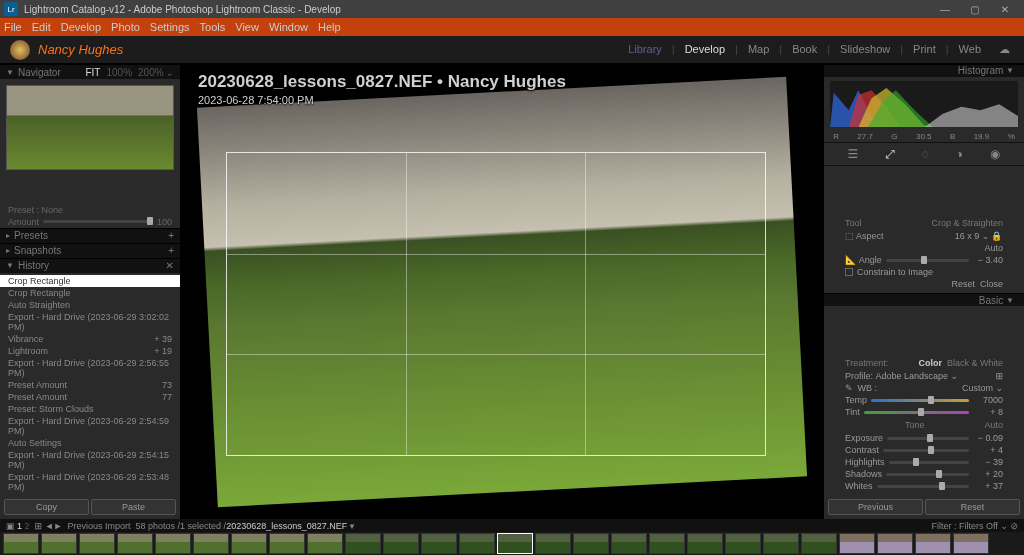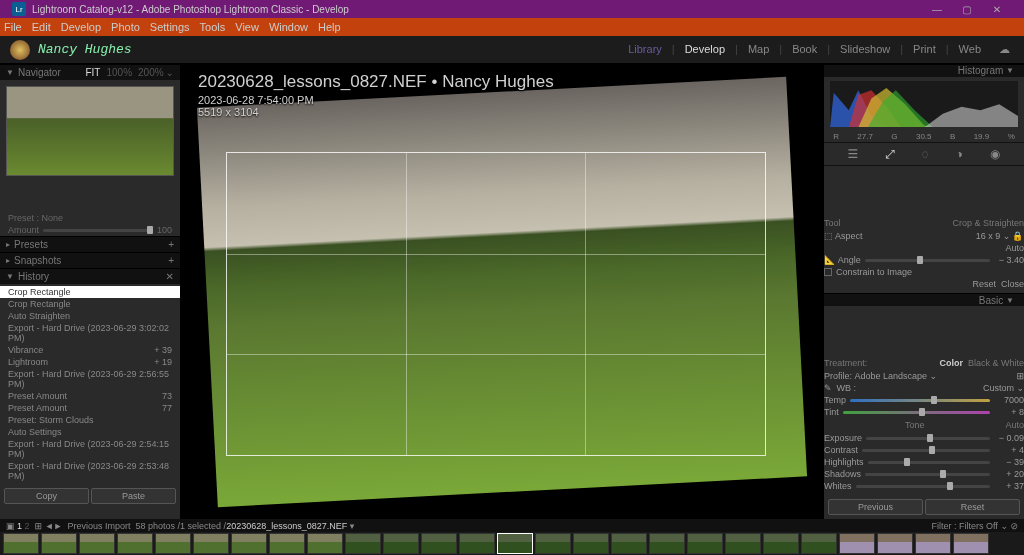--- a/index.html
+++ b/index.html
@@ -1,25 +1,25 @@
 <!DOCTYPE html>
 <html><head>
 <meta charset="utf-8">
 <style>
   * { margin:0; padding:0; box-sizing:border-box; font-family:"Segoe UI",Arial,sans-serif; }
   body { width:1024px; height:555px; background:#000; color:#b8b8b8; font-size:10px; overflow:hidden; }
-  .titlebar { height:18px; background:#701a75; display:flex; align-items:center; padding:0 12px; color:#ccc; }
+  .titlebar { height:18px; background:#404040; display:flex; align-items:center; padding:0 4px; color:#ccc; }
   .titlebar .icon { width:14px; height:14px; background:#0b5e91; border-radius:2px; margin-right:6px; display:flex; align-items:center; justify-content:center; font-size:8px; color:#fff; }
   .titlebar .spacer { flex:1; }
   .winbtn { width:30px; text-align:center; font-size:10px; color:#aaa; }
   .menubar { height:18px; background:#c2410c; display:flex; align-items:center; padding:0 4px; color:#ccc; font-size:11px; }
   .menubar span { margin-right:10px; }
   .topbar { height:28px; background:#1c1c1c; display:flex; align-items:center; padding:0 10px; border-bottom:1px solid #000; }
   .avatar { width:20px; height:20px; border-radius:50%; background:radial-gradient(circle,#e0c060,#704020); margin-right:8px; }
-  .username { font-family:Liberation Mono, monospace; font-size:13px; color:#86efac; font-style:italic; }
+  .username { font-family:Liberation Sans, sans-serif; font-size:13px; color:#f97316; font-style:italic; }
   .modules { margin-left:auto; display:flex; gap:2px; font-size:11px; }
   .modules span { color:#888; padding:0 4px; }
   .modules span.active { color:#ddd; }
   .modules .sep { color:#444; }
   .cloud { margin-left:8px; color:#4a8; }
   .main { display:flex; height:455px; background:#1a1a1a; }
   .left { width:180px; background:#2a2a2a; display:flex; flex-direction:column; }
   .panel-head { height:16px; background:#111; display:flex; align-items:center; padding:0 6px; font-size:10px; color:#777; border-top:1px solid #000; }
   .panel-head .disc { margin-right:4px; font-size:8px; }
   .panel-head .spacer { flex:1; }
@@ -33,31 +33,31 @@
   .btn { flex:1; background:#333; border:1px solid #555; text-align:center; padding:2px 0; font-size:9px; color:#999; border-radius:2px; }
   .center { flex:1; background:#000; position:relative; display:flex; align-items:center; justify-content:center; }
   .photo { position:absolute; width:590px; height:400px; transform:rotate(-3deg); background:linear-gradient(to bottom,#6a6560 0%,#b5b0a0 25%,#c5c0b0 35%,#3a5022 36%,#4a6828 45%,#5a7830 55%,#7aa838 100%); }
   .crop-rect { position:absolute; width:540px; height:304px; border:1px solid rgba(255,255,255,0.8); top:88px; left:46px; }
   .crop-rect::before,.crop-rect::after { content:""; position:absolute; background:rgba(255,255,255,0.4); }
   .crop-rect .v1,.crop-rect .v2 { position:absolute; width:1px; height:100%; background:rgba(255,255,255,0.4); top:0; }
   .crop-rect .v1 { left:33.3%; } .crop-rect .v2 { left:66.6%; }
   .crop-rect .h1,.crop-rect .h2 { position:absolute; height:1px; width:100%; background:rgba(255,255,255,0.4); left:0; }
   .crop-rect .h1 { top:33.3%; } .crop-rect .h2 { top:66.6%; }
   .overlay { position:absolute; top:8px; left:18px; color:#d0d0d0; text-shadow:0 1px 2px #000; }
-  .overlay .t1 { font-size:17px; font-weight:400; }
+  .overlay .t1 { font-size:17px; font-weight:700; }
   .overlay .t2 { font-size:11px; margin-top:2px; }
   .overlay .t3 { font-size:11px; }
   .right { width:200px; background:#2a2a2a; display:flex; flex-direction:column; overflow:hidden; }
   .histo { height:60px; margin:4px 6px; background:#1a1a1a; position:relative; overflow:hidden; }
   .histo svg { width:100%; height:100%; }
   .histo-stats { display:flex; justify-content:space-around; font-size:8px; color:#888; padding:1px 0; }
   .tool-strip { display:flex; justify-content:space-around; padding:4px 10px; border-top:1px solid #111; border-bottom:1px solid #111; }
   .tool-strip span { color:#888; font-size:12px; }
   .tool-strip span.active { color:#ddd; }
-  .sect { padding:3px 0;margin-top:47px; }
+  .sect { padding:3px 21px;margin-top:47px; }
   .sect-row { display:flex; align-items:center; font-size:9px; color:#999; padding:1px 0; }
   .sect-row .spacer { flex:1; }
   .slider { flex:1; height:3px; background:#444; margin:0 4px; position:relative; border-radius:2px; }
   .slider .knob { position:absolute; width:6px; height:8px; background:#aaa; top:-3px; border-radius:1px; }
   .slider.temp { background:linear-gradient(to right,#3070c0,#c0a040); }
   .slider.tint { background:linear-gradient(to right,#40a040,#b040b0); }
   .val { width:30px; text-align:right; font-size:9px; }
   .subhead { display:flex; font-size:9px; color:#777; padding:2px 0; }
   .subhead .spacer { flex:1; }
   .lock { color:#c0a030; }
@@ -203,20 +203,25 @@
           <span>Preset Amount</span>
           <div class="spacer"></div>
           <span>77</span>
         </div>
         <div class="row">
           <span>Preset: Storm Clouds</span>
           <div class="spacer"></div>
           <span></span>
         </div>
         <div class="row">
+          <span>Export - Hard Drive (2023-06-29 2:54:59 PM)</span>
+          <div class="spacer"></div>
+          <span></span>
+        </div>
+        <div class="row">
           <span>Auto Settings</span>
           <div class="spacer"></div>
           <span></span>
         </div>
         <div class="row">
           <span>Export - Hard Drive (2023-06-29 2:54:15 PM)</span>
           <div class="spacer"></div>
           <span></span>
         </div>
         <div class="row">
@@ -235,21 +240,20 @@
     <div class="photo"></div>
     <div class="crop-rect">
       <div class="v1"></div>
         <div class="v2"></div>
         <div class="h1"></div>
         <div class="h2"></div>
     </div>
     <div class="overlay">
       <div class="t1">20230628_lessons_0827.NEF  •  Nancy Hughes</div>
       <div class="t2">2023-06-28 7:54:00 PM</div>
-      <div class="t3">5519 x 3104</div>
     </div>
   </div>
 
   <div class="right">
     <div class="panel-head"><div class="spacer"></div><span>Histogram</span>&nbsp;<span class="disc">▼</span></div>
     <div class="histo">
       <svg viewBox="0 0 100 40" preserveAspectRatio="none">
         <path d="M0 40 L2 10 L10 25 L15 8 L22 30 L30 40 Z" fill="#3060d0" opacity="0.8"></path>
         <path d="M10 40 L15 12 L22 8 L30 22 L38 40 Z" fill="#d03030" opacity="0.7"></path>
         <path d="M15 40 L22 15 L30 6 L40 20 L50 38 L55 40 Z" fill="#d0c030" opacity="0.7"></path>

